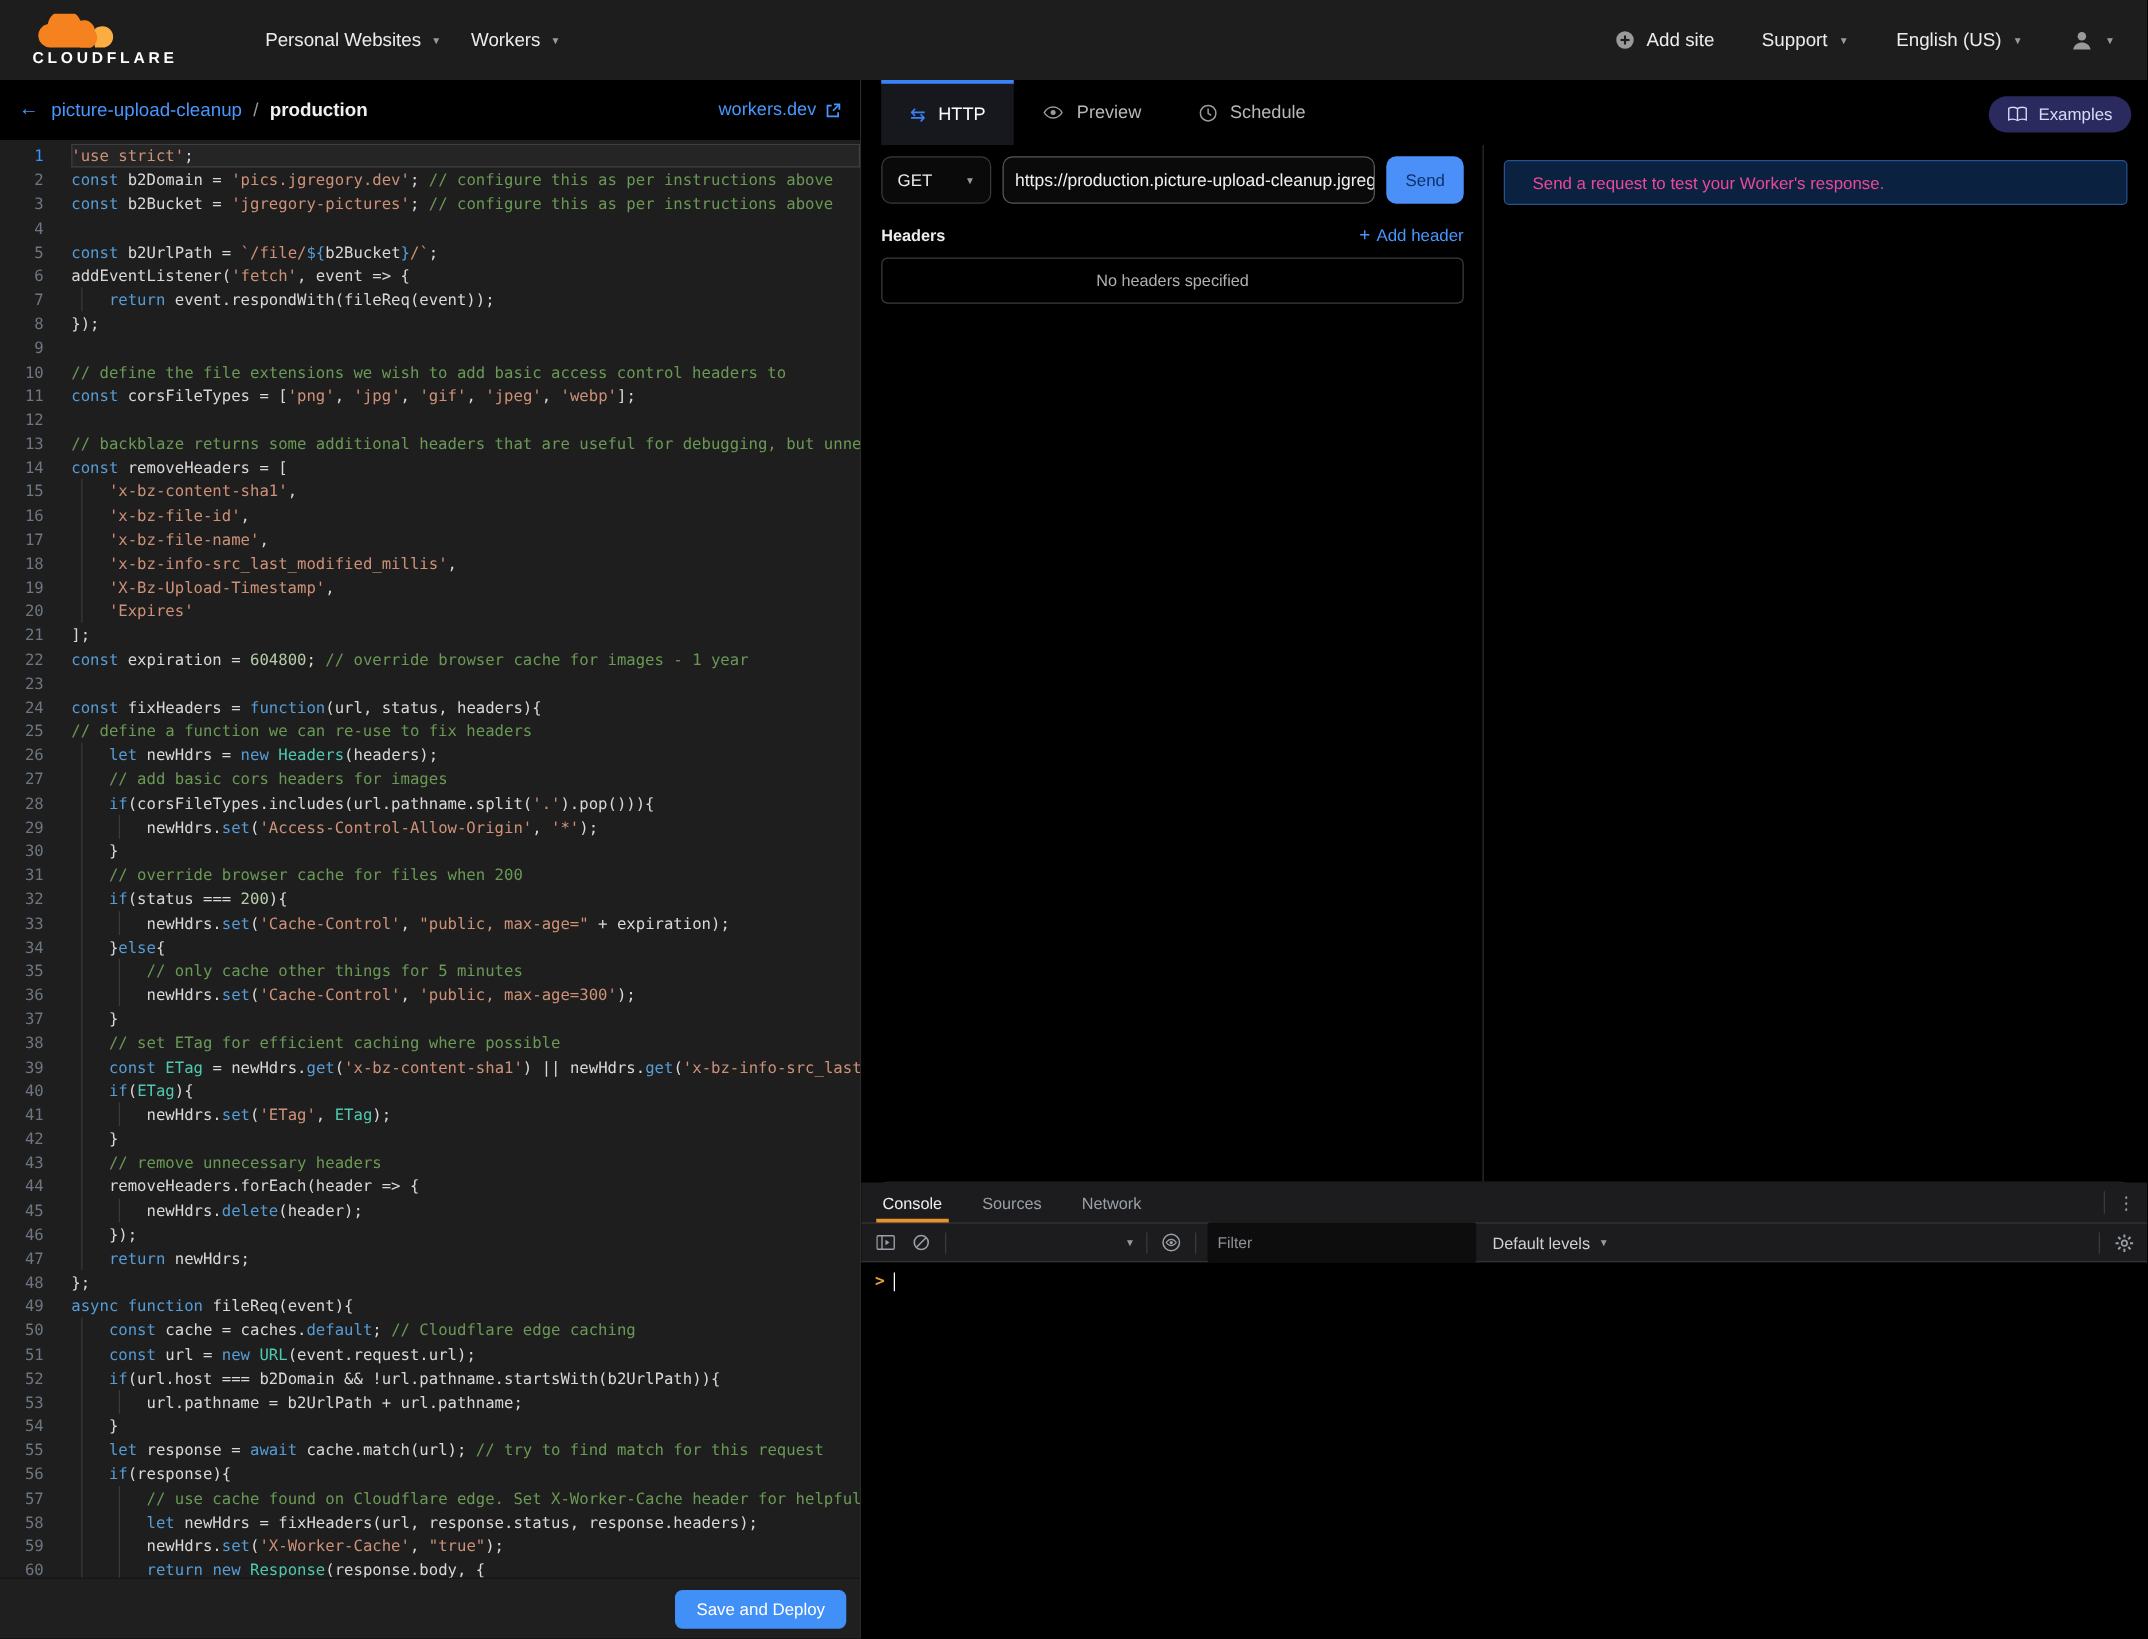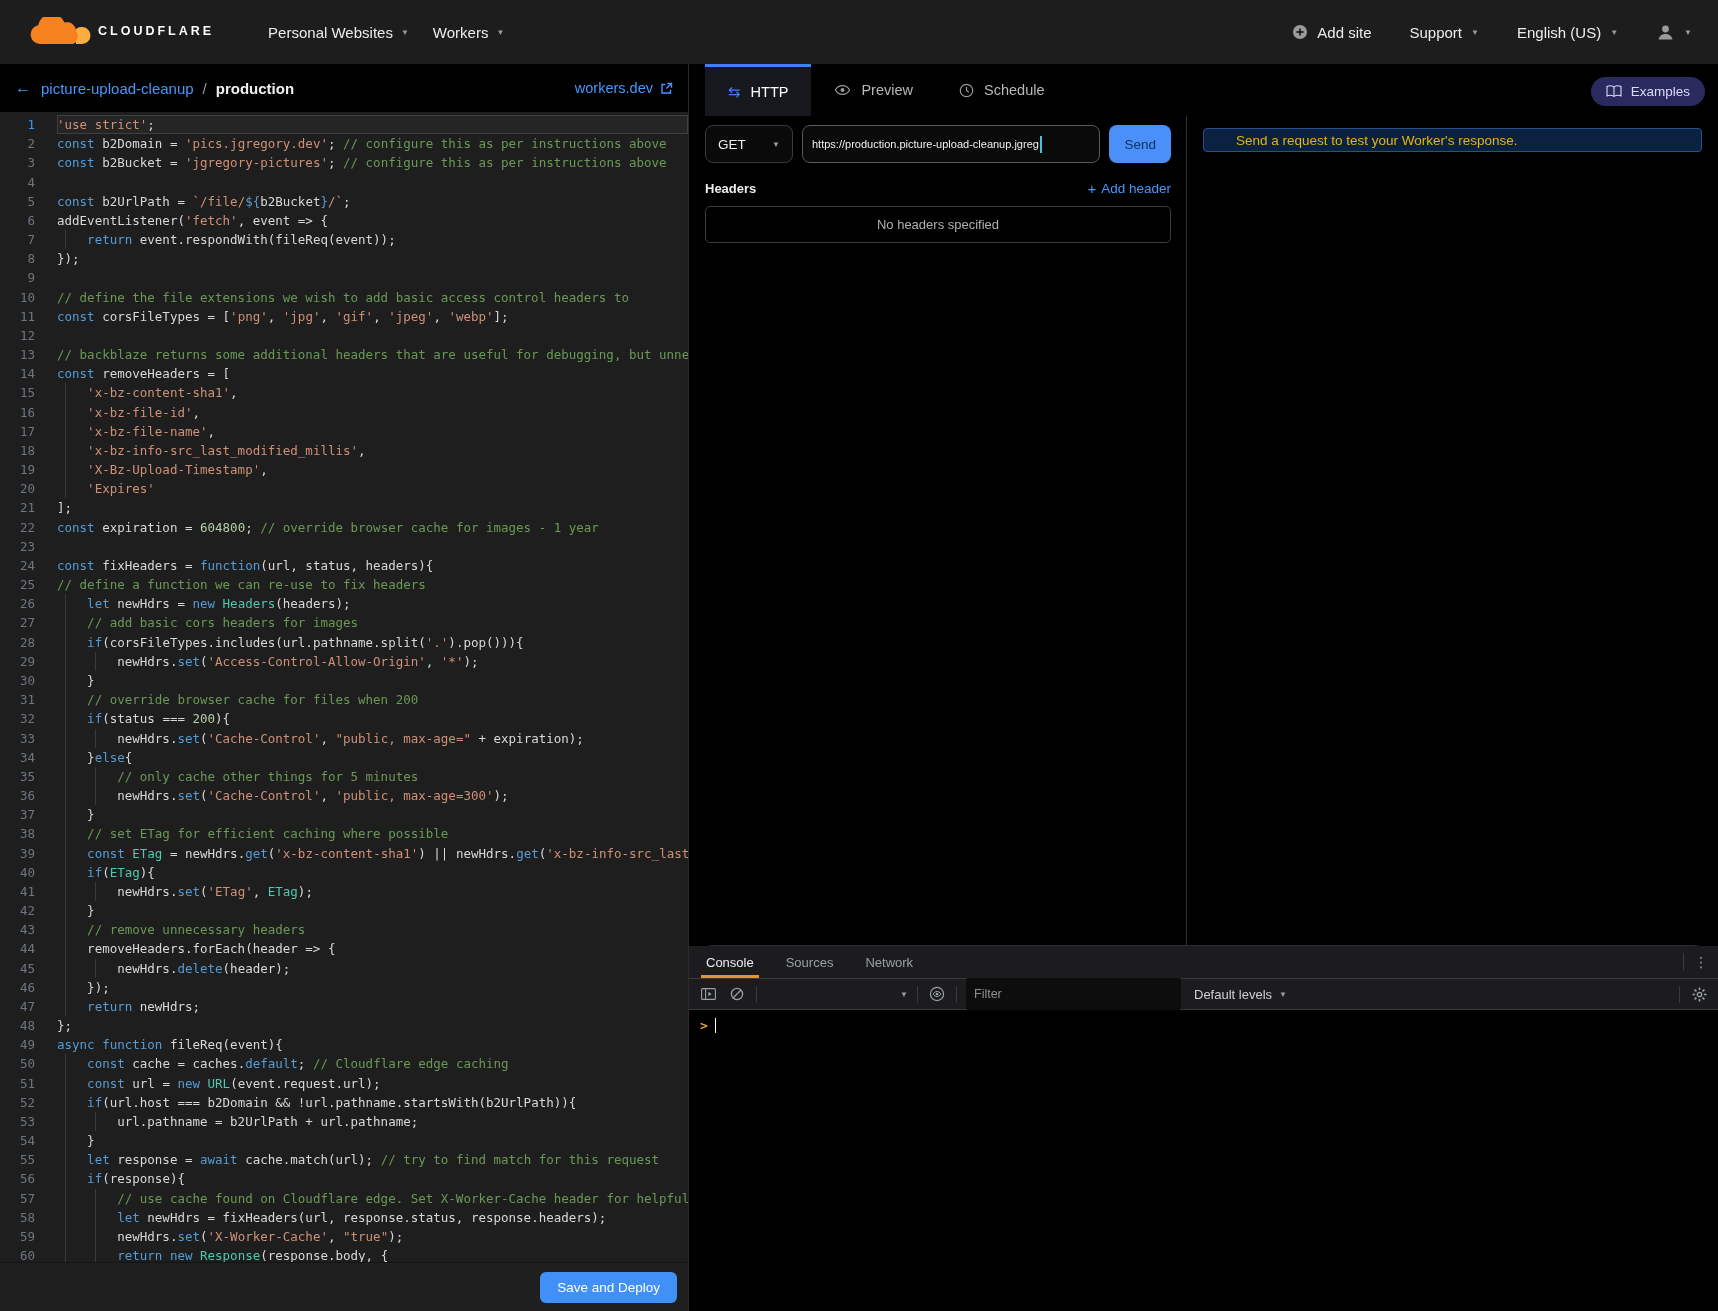--- a/index.html
+++ b/index.html
@@ -2,21 +2,21 @@
 <html><head>
 <meta charset="utf-8">
 <style>
   * { margin:0; padding:0; box-sizing:border-box; }
   html,body { background:#000; }
   .app { position:relative; width:1718px; height:1311px; background:#000; overflow:hidden;
          font-family:"Liberation Sans", sans-serif; color:#e8e8e8; }
 
   
   .topnav { height:64px; background:#1d1d1d; display:flex; align-items:center; padding:0 26px; }
-  .logo { display:flex; align-items:center; margin-right:30px; }
+  .logo { display:flex; flex-direction:column; margin-right:46px; }
   .logo-text { font-size:12.5px; font-weight:bold; letter-spacing:3px; color:#fff; margin-top:-2px; }
   .nav-menu { display:flex; align-items:center; gap:8px; margin-left:24px; font-size:15px; color:#ececec; cursor:pointer; }
   .caret { font-size:8px; color:#9a9a9a; }
   .nav-right { margin-left:auto; display:flex; align-items:center; gap:38px; }
   .nav-item { display:flex; align-items:center; gap:9px; font-size:15px; color:#ececec; cursor:pointer; }
 
   
   .main { display:flex; height:1247px; }
   .left { width:689px; display:flex; flex-direction:column; border-right:1px solid #2b2b2b; background:#1e1e1e; }
   .breadcrumb-bar { height:48px; background:#000; display:flex; align-items:center; padding:0 15px; font-size:15px; flex:none; }
@@ -54,34 +54,34 @@
                   background:#2b2a5e; color:#d9dcf8; border:none; border-radius:15px; padding:0 15px;
                   font-size:13.5px; font-family:"Liberation Sans",sans-serif; cursor:pointer; }
 
   .right-mid { flex:1; display:flex; min-height:0; }
   .request-pane { width:498px; flex:none; border-right:1px solid #2e2e2e; padding:9px 15px 0 16px; }
   .req-row { display:flex; gap:9px; align-items:center; }
   .method-select { width:88px; height:38px; background:#0a0a0a; border:1px solid #3a3a3a; border-radius:8px;
                    display:flex; align-items:center; justify-content:space-between; padding:0 12px;
                    color:#ececec; font-size:13.5px; cursor:pointer; }
   .url-input { flex:1; height:38px; background:#0a0a0a; border:1px solid #585858; border-radius:8px;
-               display:flex; align-items:center; padding:0 9px; font-size:11px; color:#f0f0f0;
+               display:flex; align-items:center; padding:0 9px; font-size:14px; color:#f0f0f0;
                overflow:hidden; white-space:nowrap; cursor:text; }
   .caret-bar { display:inline-block; width:2px; height:17px; background:#4ac0dc; margin-left:1px; flex:none; }
   .btn-send { height:38px; background:#4a90f8; color:#0d3268; border:none; border-radius:8px;
               padding:0 15px; font-size:13.5px; font-family:"Liberation Sans",sans-serif; cursor:pointer; }
   .headers-row { margin-top:17px; display:flex; align-items:center; justify-content:space-between; }
   .headers-title { font-size:13px; font-weight:bold; color:#ededed; }
   .add-header { color:#4797ff; font-size:13.5px; display:flex; align-items:center; gap:5px; cursor:pointer; }
   .add-plus { font-size:15px; }
   .headers-empty { margin-top:9px; height:37px; border:1px solid #3c3c3c; border-radius:5px;
                    display:flex; align-items:center; justify-content:center; color:#b0b0b0; font-size:13px; }
   .response-pane { flex:1; padding:12px 16px 0 16px; min-width:0; }
-  .hint-box { height:24px; background:#0a2240; border:1px solid #27508f; border-radius:4px;
-              display:flex; align-items:center; padding:0 32px; font-size:13.5px; color:#eab308; }
+  .hint-box { height:36px; background:#0a2240; border:1px solid #27508f; border-radius:4px;
+              display:flex; align-items:center; padding:0 22px; font-size:13.5px; color:#ec4899; }
 
   
   .console { height:366px; flex:none; border-top:1px solid #2e2e2e; display:flex; flex-direction:column; background:#000;border-radius:25px; }
   .console-tabs { height:33px; flex:none; background:#1c1c1e; border-bottom:1px solid #3a3a3a;
                   display:flex; align-items:stretch; padding-left:12px; font-size:13px; color:#9aa0a6; }
   .ctab { display:flex; align-items:center; padding:0 5px; margin-right:22px; cursor:pointer; }
   .ctab.active { color:#eceef0; box-shadow:inset 0 -3px 0 #e5932f; }
   .ctab-spacer { flex:1; }
   .cdivider-v { width:1px; background:#3a3a3a; margin:7px 0; }
   .kebab { width:34px; display:flex; align-items:center; justify-content:center; font-size:14px; color:#9aa0a6; cursor:pointer; }

